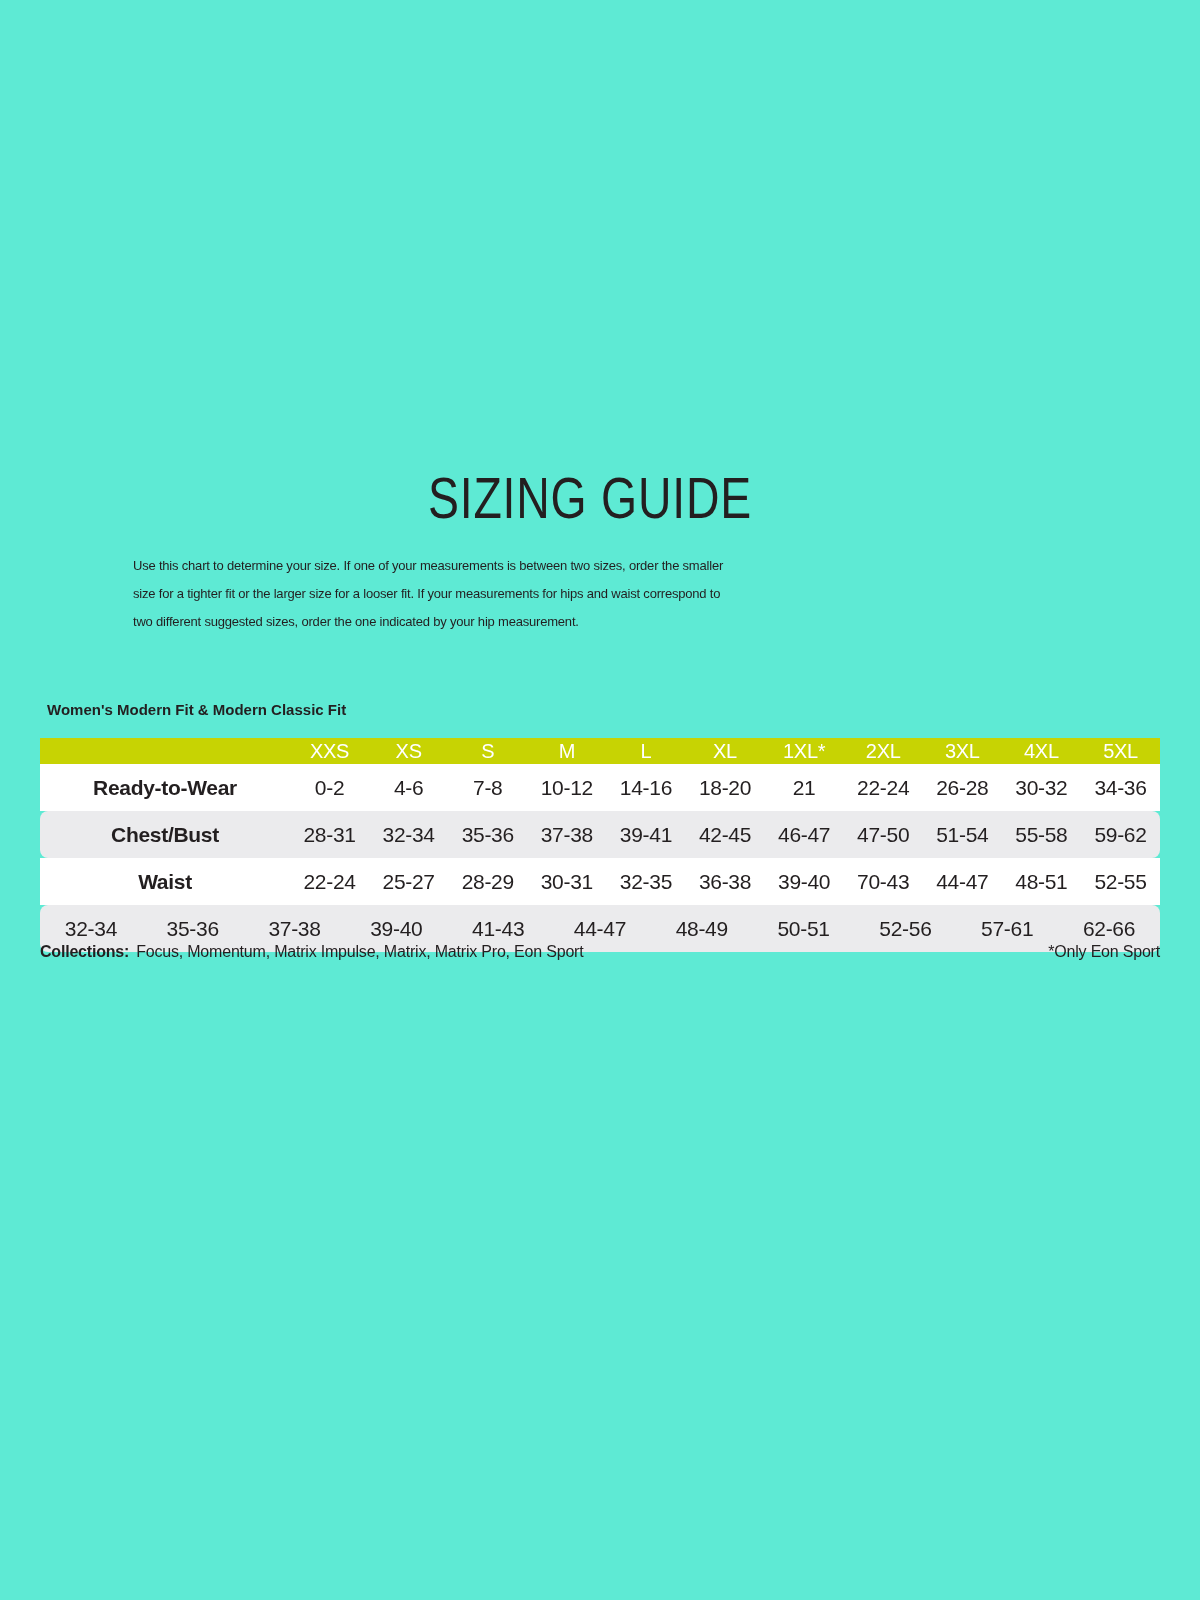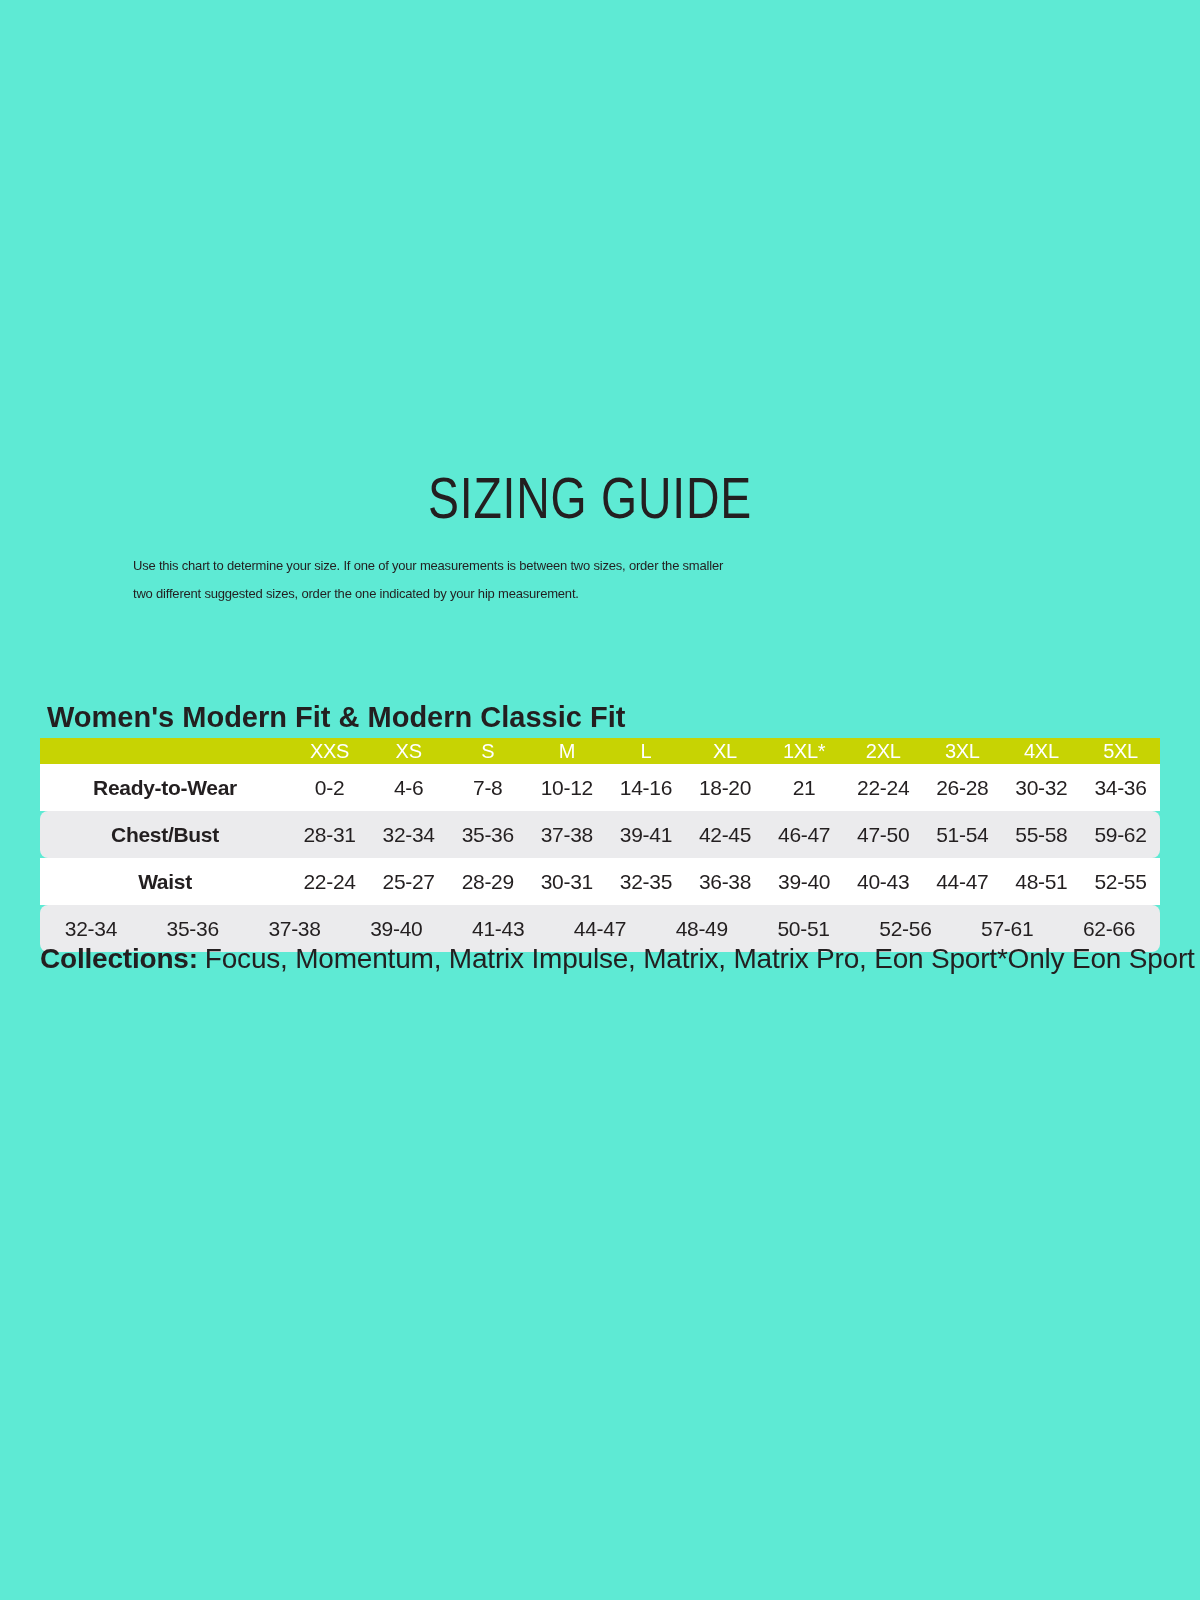--- a/index.html
+++ b/index.html
@@ -43,21 +43,21 @@
     font-size: 13px;
     line-height: 28px;
     letter-spacing: -0.2px;
     color: var(--text, #231f20);
     white-space: nowrap;
   }
   .section-heading {
     position: absolute;
     left: 47px;
     top: 701px;
-    font-size: 29px;
+    font-size: 15px;
     font-weight: 700;
     color: var(--text, #231f20);
     white-space: nowrap;
   }
   .size-table {
     position: absolute;
     left: 40px;
     top: 738px;
     width: 1120px;
   }
@@ -94,35 +94,36 @@
     font-weight: 700;
   }
   .collections {
     position: absolute;
     left: 40px;
     top: 943px;
     width: 1120px;
     display: flex;
     justify-content: space-between;
     align-items: baseline;
-    font-size: 28px;
+    font-size: 16px;
     letter-spacing: -0.2px;
     white-space: nowrap;
   }
   .collections .bold { font-weight: 700; margin-right: 7px; }
 </style>
 </head>
 <body>
 
 <div class="page">
 
   <div class="page-title">SIZING GUIDE</div>
 
   <div class="intro">
     <div>Use this chart to determine your size. If one of your measurements is between two sizes, order the smaller</div>
+    <div>size for a tighter fit or the larger size for a looser fit. If your measurements for hips and waist correspond to</div>
     <div>two different suggested sizes, order the one indicated by your hip measurement.</div>
   </div>
 
   <div class="section-heading">Women's Modern Fit &amp; Modern Classic Fit</div>
 
   <div class="size-table">
 
     <div class="header-row">
       <div class="cell label-cell"></div>
       <div class="cell">XXS</div>
@@ -170,21 +171,21 @@
 
     <div class="trow">
       <div class="cell label-cell">Waist</div>
       <div class="cell">22-24</div>
       <div class="cell">25-27</div>
       <div class="cell">28-29</div>
       <div class="cell">30-31</div>
       <div class="cell">32-35</div>
       <div class="cell">36-38</div>
       <div class="cell">39-40</div>
-      <div class="cell">40-43</div>
+      <div class="cell">70-43</div>
       <div class="cell">44-47</div>
       <div class="cell">48-51</div>
       <div class="cell">52-55</div>
     </div>
 
     <div class="trow alt">
       <div class="cell">32-34</div>
       <div class="cell">35-36</div>
       <div class="cell">37-38</div>
       <div class="cell">39-40</div>

